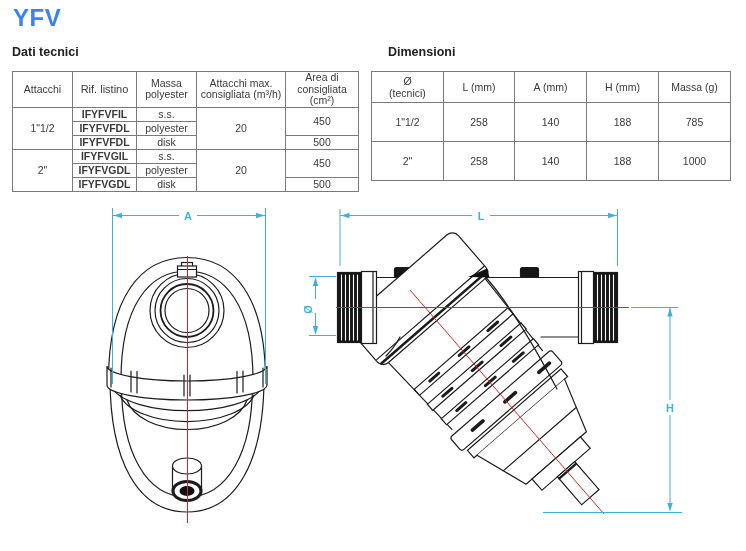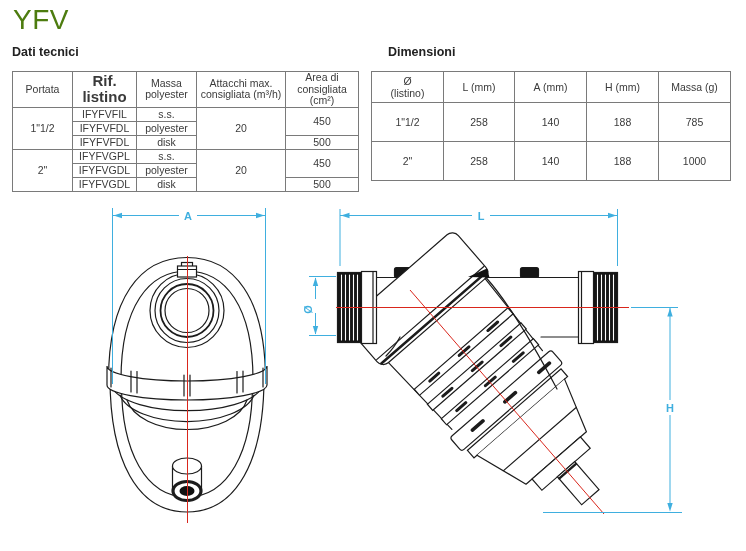--- a/index.html
+++ b/index.html
@@ -1,30 +1,30 @@
 <!DOCTYPE html>
 <html><head>
 <meta charset="utf-8">
 <style>
   html,body{margin:0;padding:0;background:#fff;}
   body{width:746px;height:551px;position:relative;overflow:hidden;
        font-family:"Liberation Sans",sans-serif;color:#333;}
   .abs{position:absolute;}
-  #title{left:13px;top:4px;font-size:28px;font-weight:normal;color:#4d7c0f;letter-spacing:.5px;}
+  #title{left:13px;top:4px;font-size:24px;font-weight:bold;color:#3b82f6;letter-spacing:.5px;}
   .section-label{top:45px;font-size:12.5px;font-weight:bold;color:#222;}
   #tech-label{left:12px;}
   #dim-label{left:388px;}
   table{border-collapse:collapse;table-layout:fixed;}
   td,th{border:1px solid #7a7a7a;text-align:center;vertical-align:middle;
         font-weight:normal;color:#3a3a3a;padding:0 2px;overflow:hidden;}
   #tech-table{left:12px;top:71px;}
   #tech-table th{height:28px;font-size:10.5px;line-height:1.1;}
   #tech-table td{height:13px;font-size:10.5px;line-height:1;}
-  #tech-table td.ref{font-weight:normal;}
-  #tech-table th.ref-h{font-weight:bold;font-size:15px;}
+  #tech-table td.ref{font-weight:bold;}
+  #tech-table th.ref-h{font-weight:normal;font-size:11px;}
   #dim-table{left:371px;top:71px;}
   #dim-table th{height:30px;font-size:10.5px;line-height:1.15;}
   #dim-table td{height:38px;font-size:10.5px;}
   svg text{font-family:"Liberation Sans",sans-serif;font-size:11px;font-weight:bold;}
 </style>
 </head>
 <body>
 
 <div id="title" class="abs">YFV</div>
 
@@ -35,21 +35,21 @@
 <table id="tech-table" class="abs">
   <colgroup>
     <col style="width:60px">
       <col style="width:64px">
       <col style="width:60px">
     <col style="width:89px">
       <col style="width:73px">
   </colgroup>
   <tbody>
       <tr>
-    <th>Portata</th>
+    <th>Attacchi</th>
     <th class="ref-h">Rif. listino</th>
     <th>Massa polyester</th>
     <th>Attacchi max. consigliata (m³/h)</th>
     <th>Area di consigliata (cm²)</th>
   </tr>
   <tr>
     <td rowspan="3">1"1/2</td>
     <td class="ref">IFYFVFIL</td>
     <td>s.s.</td>
     <td rowspan="3">20</td>
@@ -59,21 +59,21 @@
     <td class="ref">IFYFVFDL</td>
     <td>polyester</td>
   </tr>
   <tr>
     <td class="ref">IFYFVFDL</td>
     <td>disk</td>
     <td>500</td>
   </tr>
   <tr>
     <td rowspan="3">2"</td>
-    <td class="ref">IFYFVGPL</td>
+    <td class="ref">IFYFVGIL</td>
     <td>s.s.</td>
     <td rowspan="3">20</td>
     <td rowspan="2">450</td>
   </tr>
   <tr>
     <td class="ref">IFYFVGDL</td>
     <td>polyester</td>
   </tr>
   <tr>
     <td class="ref">IFYFVGDL</td>
@@ -87,21 +87,21 @@
   <colgroup>
     <col style="width:72px">
       <col style="width:71px">
       <col style="width:72px">
     <col style="width:72px">
       <col style="width:72px">
   </colgroup>
   <tbody>
       <tr>
     <th><span>Ø</span><br>
-        <span>(listino)</span></th>
+        <span>(tecnici)</span></th>
     <th>L (mm)</th>
     <th>A (mm)</th>
     <th>H (mm)</th>
     <th>Massa (g)</th>
   </tr>
   <tr>
     <td>1"1/2</td>
     <td>258</td>
     <td>140</td>
     <td>188</td>

